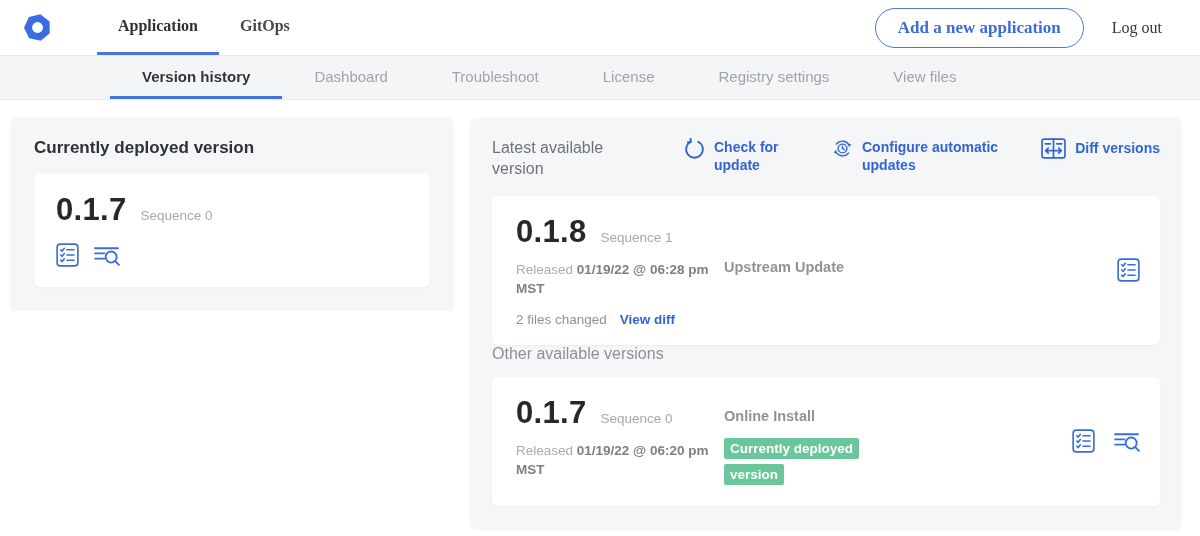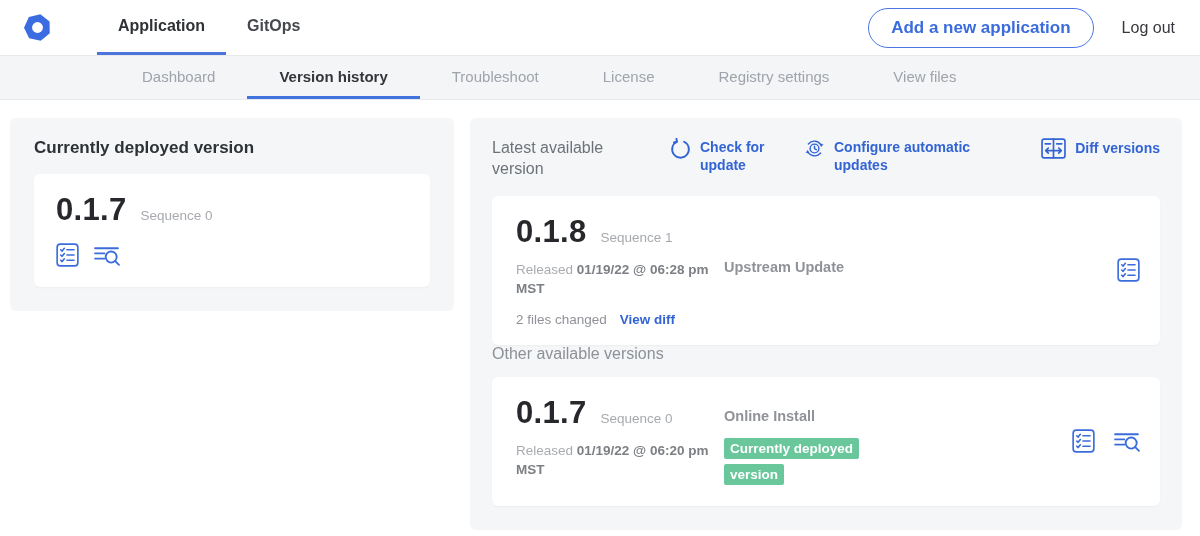--- a/index.html
+++ b/index.html
@@ -9,21 +9,22 @@
     background:#ffffff;
     font-family:"Liberation Sans", sans-serif;
     color:#323232;
     -webkit-font-smoothing:antialiased;
   }
 
   
   .topbar {
     display:flex; align-items:stretch; height:56px;
     background:#fff; border-bottom:1px solid #e8e9eb;
-    padding:0 25px 0 22px;
+    padding:0 38px 0 22px;
+    font-family:Liberation Serif, serif;
   }
   .logo { display:flex; align-items:center; margin-right:44px; }
   .top-tabs { display:flex; align-items:stretch; }
   .top-tab {
     display:flex; align-items:center; padding:0 21px;
     font-size:16px; font-weight:600; color:#45484d;
     border-bottom:3px solid transparent; cursor:pointer;
   }
   .top-tab.active { color:#2e3135; border-bottom-color:#4b74dd; }
   .topbar-right { margin-left:auto; display:flex; align-items:center; gap:28px; }
@@ -61,21 +62,21 @@
   .version-row { display:flex; align-items:baseline; gap:14px; }
   .version-number { font-size:31px; font-weight:700; color:#26282c; letter-spacing:0.3px; }
   .sequence { font-size:13.5px; color:#a6a9ae; }
   .deployed-line { margin-top:13px; font-size:13.5px; color:#a8abb0; }
   .icon-row { margin-top:15px; display:flex; align-items:center; gap:14px; color:#3b6cdc; }
   .icon-btn { display:inline-flex; cursor:pointer; color:#3b6cdc; }
   svg { display:block; }
 
   
   .right-panel { flex:1; min-height:410px; padding:20px 22px 24px; }
-  .right-header { display:flex; align-items:flex-start; }
+  .right-header { display:flex; align-items:flex-start;gap:14px; }
   .right-title { width:148px; font-size:16px; color:#6e7278; line-height:1.3; }
   .action-link {
     display:flex; gap:9px; margin-left:30px; cursor:pointer;
     color:#3364d4; font-size:14px; font-weight:600; line-height:1.25;
   }
   .action-link .lbl { padding-top:1px; }
   .lbl-narrow { width:74px; }
   .lbl-mid { width:142px; }
   .action-diff { margin-left:auto; align-items:center; }
 
@@ -129,22 +130,22 @@
     <div class="top-tab">GitOps</div>
   </nav>
 
   <div class="topbar-right">
     <button class="add-app-btn">Add a new application</button>
     <span class="logout">Log out</span>
   </div>
 </header>
 
 <nav class="subnav">
+  <div class="subnav-tab active">Version history</div>
   <div class="subnav-tab">Dashboard</div>
-  <div class="subnav-tab active">Version history</div>
   <div class="subnav-tab">Troubleshoot</div>
   <div class="subnav-tab">License</div>
   <div class="subnav-tab">Registry settings</div>
   <div class="subnav-tab">View files</div>
 </nav>
 
 <main class="main">
 
   <section class="panel left-panel">
     <h2 class="left-panel-title">Currently deployed version</h2>

